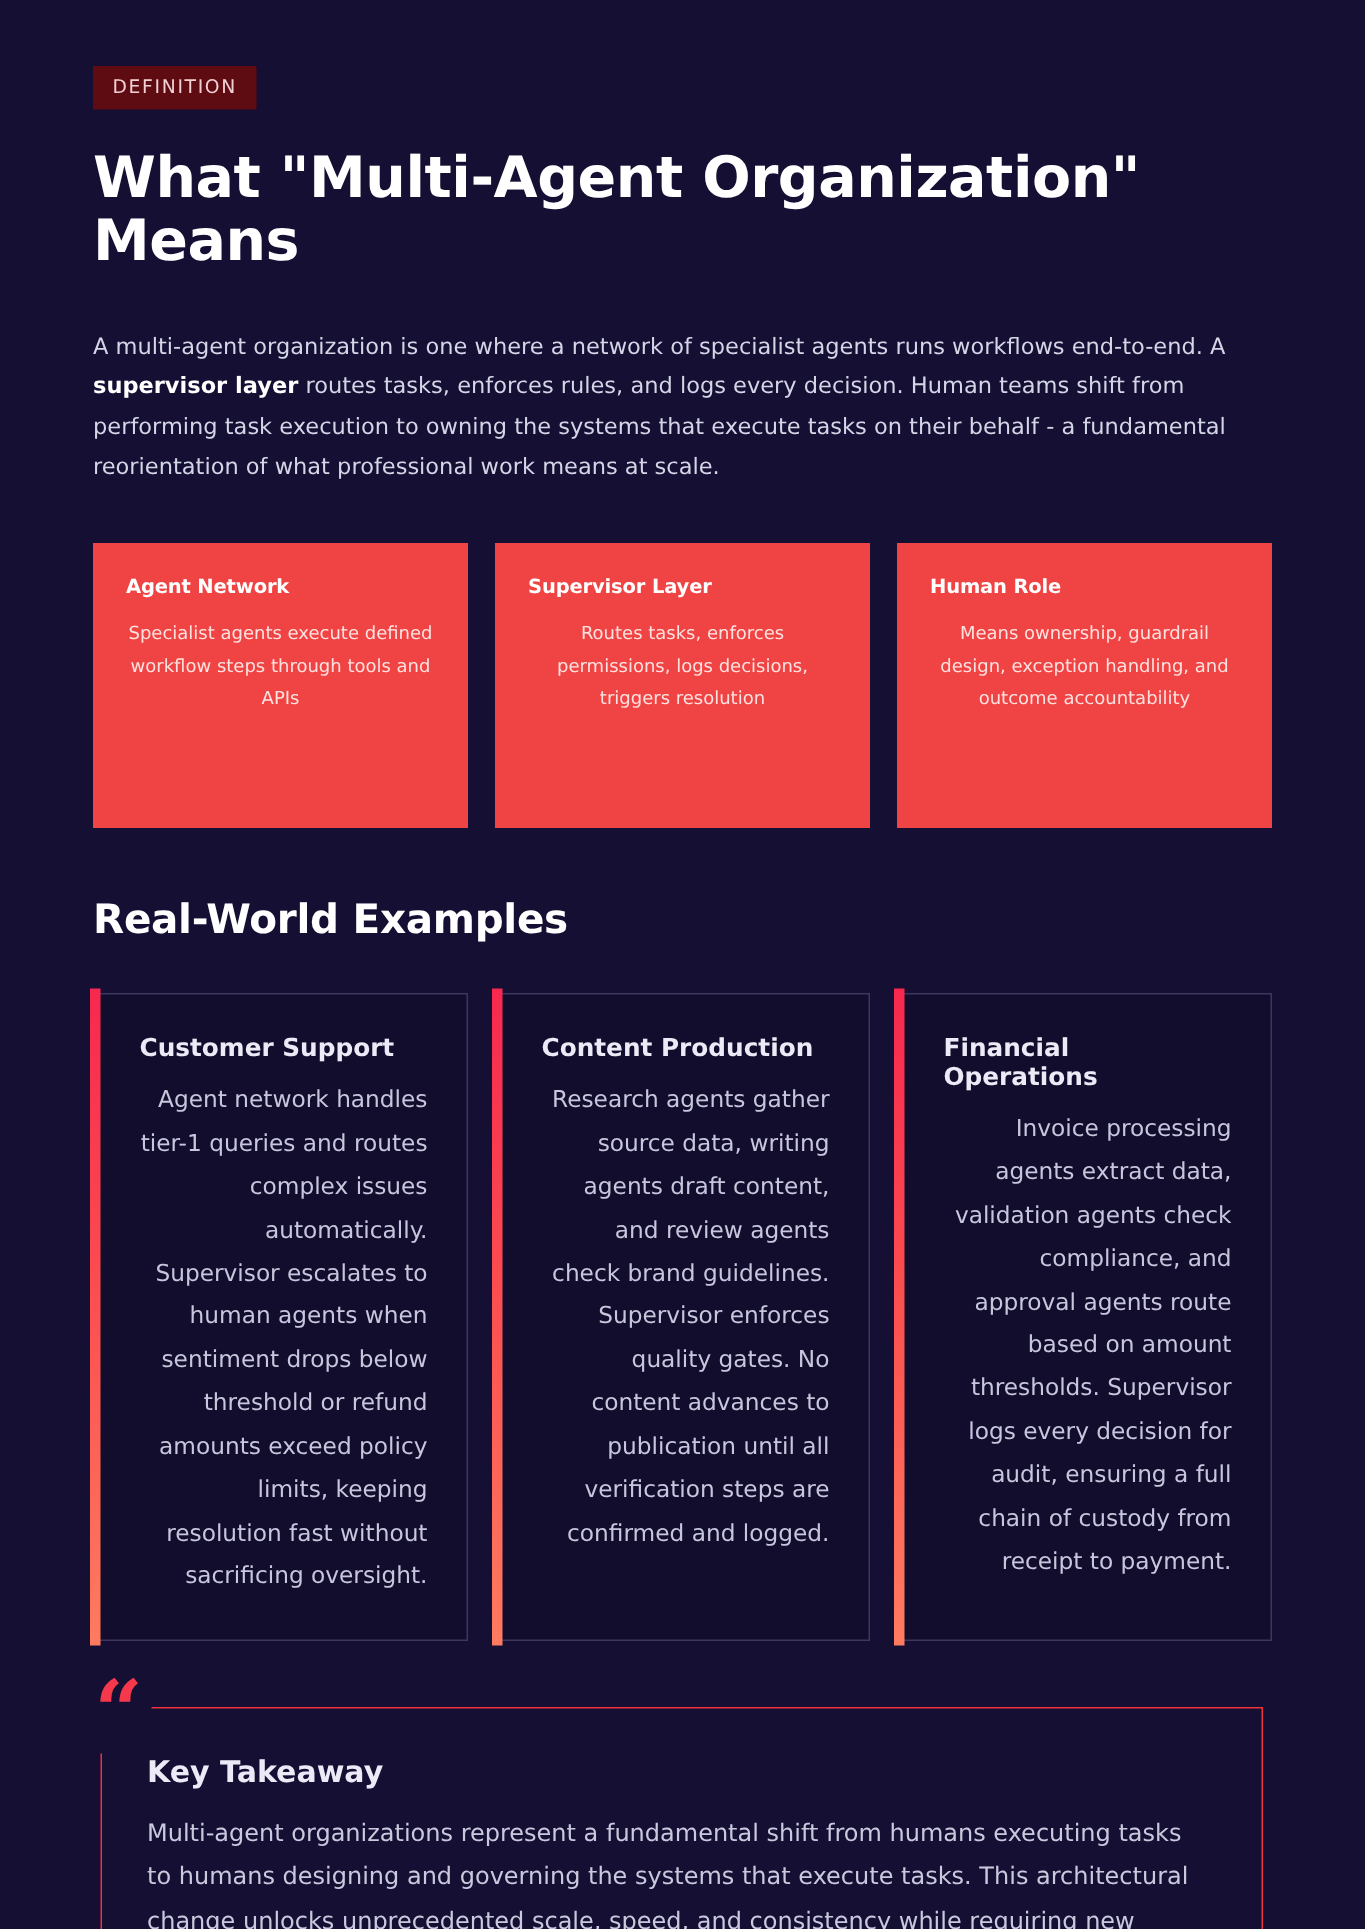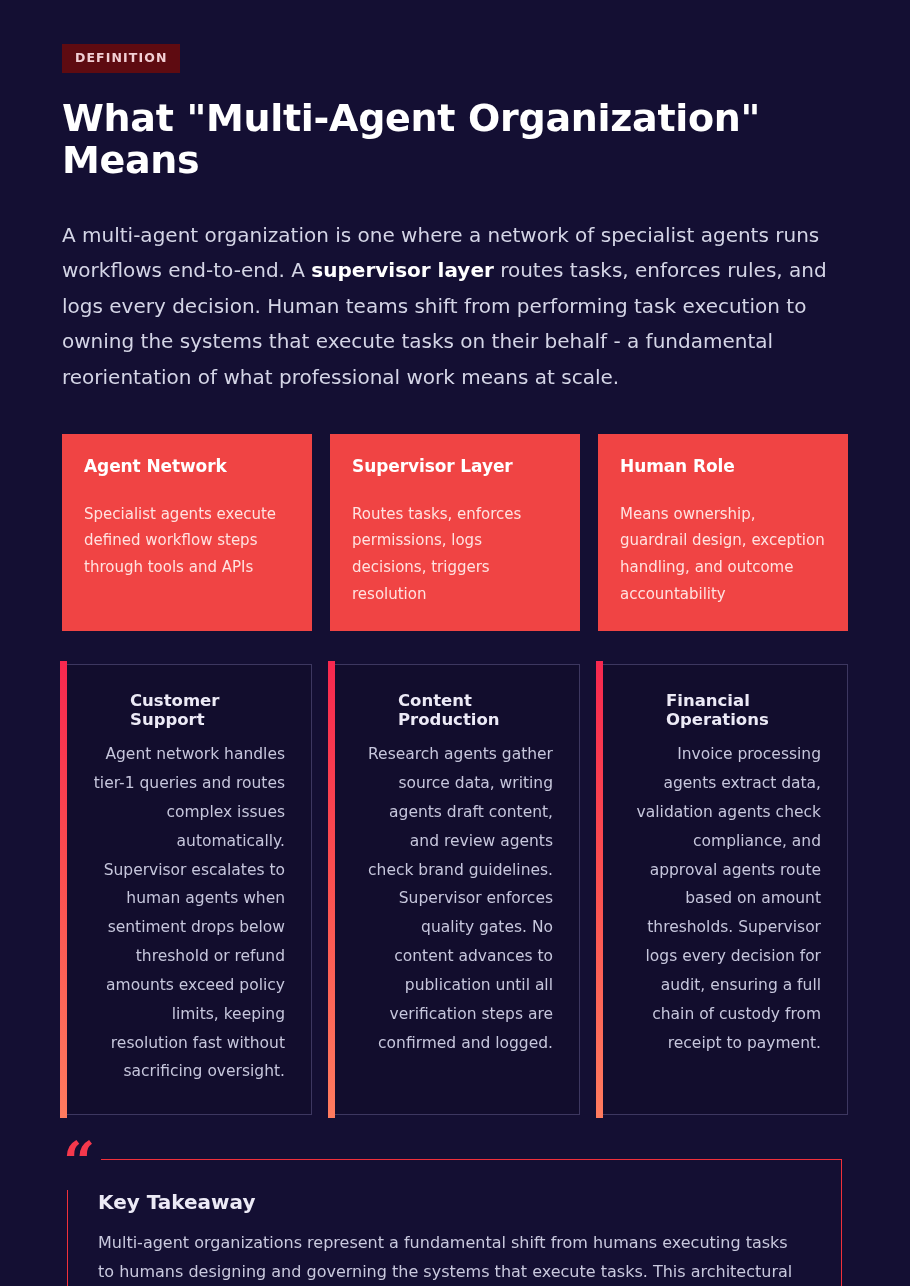--- a/index.html
+++ b/index.html
@@ -24,68 +24,69 @@
     padding: 44px 62px 0 62px;
   }
 
   
   .badge {
     display: inline-block;
     background: #5e0b11;
     color: #f2cfd4;
     font-size: 12.5px;
     letter-spacing: 1.1px;
-    font-weight: 700;
+    font-weight: 400;
     padding: 8px 13px 8px 13px;
     line-height: 1;
   }
 
   
   .page-title {
     margin-top: 24px;
     font-size: 38px;
     line-height: 1.12;
     font-weight: 700;
     color: #ffffff;
     letter-spacing: -0.3px;
   }
 
   
   .intro {
     margin-top: 36px;
-    font-size: 20px;
+    font-size: 15px;
     line-height: 1.78;
     color: #d4d5e6;
     max-width: 790px;
   }
   .intro b { color: #ffffff; font-weight: 700; }
 
   
   .concept-row {
     display: flex;
     gap: 18px;
     margin-top: 38px;
   }
   .concept-card {
     flex: 1;
     background: #f04444;
     padding: 22px 22px 24px 22px;
     min-height: 190px;
   }
   .concept-title {
     color: #ffffff;
-    font-size: 17px;
-    font-weight: 700;
-    margin-bottom: 25px;
+    font-size: 13px;
+    font-weight: 700;
+    margin-bottom: 13px;
     letter-spacing: -0.1px;
   }
   .concept-body {
     color: #ffe2e0;
-    font-size: 15px;
+    font-size: 12px;
     line-height: 1.78;
+    text-align: center;
   }
 
   
   .section-title {
     margin-top: 46px;
     font-size: 27px;
     font-weight: 700;
     color: #ffffff;
     letter-spacing: -0.2px;
   }
@@ -111,21 +112,20 @@
     top: -4px;
     bottom: -4px;
     width: 7px;
     background: linear-gradient(180deg, #f7284f 0%, #fb4d4f 45%, #ff7b5f 100%);
   }
   .example-title {
     color: #eceaf6;
     font-size: 16.5px;
     font-weight: 700;
     margin-bottom: 11px;
-    margin-left: 37px;
   }
   .example-body {
     color: #c6c6dc;
     font-size: 15.5px;
     line-height: 1.86;
     text-align: right;
   }
 
   
   .takeaway-wrap {
@@ -188,20 +188,21 @@
       <div class="concept-card">
         <div class="concept-title">Supervisor Layer</div>
         <div class="concept-body">Routes tasks, enforces permissions, logs decisions, triggers resolution</div>
       </div>
       <div class="concept-card">
         <div class="concept-title">Human Role</div>
         <div class="concept-body">Means ownership, guardrail design, exception handling, and outcome accountability</div>
       </div>
     </div>
 
+    <h2 class="section-title">Real-World Examples</h2>
 
     <div class="example-row">
       <div class="example-card">
         <span class="example-accent"></span>
         <div class="example-title">Customer Support</div>
         <div class="example-body">Agent network handles tier-1 queries and routes complex issues automatically. Supervisor escalates to human agents when sentiment drops below threshold or refund amounts exceed policy limits, keeping resolution fast without sacrificing oversight.</div>
       </div>
       <div class="example-card">
         <span class="example-accent"></span>
         <div class="example-title">Content Production</div>

